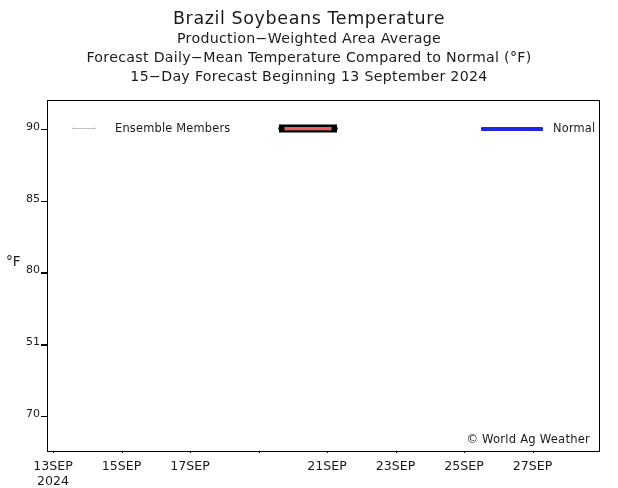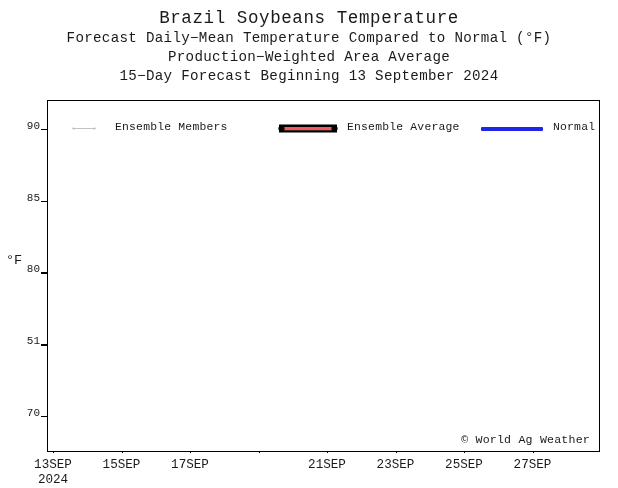--- a/index.html
+++ b/index.html
@@ -4,21 +4,21 @@
 <style>
   html,body{margin:0;padding:0;}
   body{
     width:618px;height:488px;
     background:#ffffff;
     font-family:"DejaVu Sans", sans-serif;
     color:#1a1a1a;
     overflow:hidden;
     position:relative;
   }
-  #root{position:absolute;left:0;top:0;width:618px;height:488px;font-family:Liberation Mono, monospace;}
+  #root{position:absolute;left:0;top:0;width:618px;height:488px;}
 
   
   .titles{position:absolute;left:0;top:0;width:618px;text-align:center;}
   .t-main{font-size:17.5px;letter-spacing:.6px;margin-top:8px;line-height:21px;font-weight:400;}
   .t-sub{font-size:14.2px;letter-spacing:.3px;line-height:19px;font-weight:400;}
 
   
   .plot-frame{
     position:absolute;left:47px;top:100px;width:553px;height:352px;
     border:1.4px solid #000;box-sizing:border-box;background:#fff;
@@ -47,22 +47,22 @@
   .credit{position:absolute;right:10px;bottom:6px;font-size:11.6px;letter-spacing:.2px;}
   .credit-wrap{position:absolute;left:47px;top:100px;width:553px;height:352px;pointer-events:none;}
 </style>
 </head>
 <body>
 
 <div id="root">
 
   <div class="titles">
     <div class="t-main">Brazil Soybeans Temperature</div>
+    <div class="t-sub">Production−Weighted Area Average</div>
     <div class="t-sub">Forecast Daily−Mean Temperature Compared to Normal (°F)</div>
-    <div class="t-sub">Production−Weighted Area Average</div>
     <div class="t-sub">15−Day Forecast Beginning 13 September 2024</div>
   </div>
 
   <div class="ylab">°F</div>
 
   <div class="ytick-wrap" id="ytickwrap">
       <div class="ytick" style="top: 407.1px;">70</div>
       <div style="position: absolute; left: 41px; width: 7px; height: 1.4px; background: rgb(0, 0, 0); top: 416.1px;"></div>
       <div class="ytick" style="top: 335.2px;">51</div>
       <div style="position: absolute; left: 41px; width: 7px; height: 1.4px; background: rgb(0, 0, 0); top: 344.2px;"></div>
@@ -784,21 +784,20 @@
     </svg>
     <div class="lg-row lg-ens-txt">Ensemble Members</div>
 
     <svg class="lg-avg-sym" viewBox="0 0 62 9">
       <rect x="2" y="2.6" width="58" height="4" fill="#f4595c"></rect>
       <line x1="2" y1="1.7" x2="60" y2="1.7" stroke="#000" stroke-width="2.4"></line>
       <line x1="2" y1="7.4" x2="60" y2="7.4" stroke="#000" stroke-width="2.4"></line>
       <circle cx="4.5" cy="4.5" r="3.1" fill="#000"></circle>
       <circle cx="57.5" cy="4.5" r="3.1" fill="#000"></circle>
     </svg>
-    <div class="lg-row lg-avg-txt">Ensemble Average</div>
 
     <div class="lg-nor-sym"></div>
     <div class="lg-row lg-nor-txt">Normal</div>
   </div>
 
   <div class="credit-wrap">
     <div class="credit">© World Ag Weather</div>
   </div>
 
 </div>

